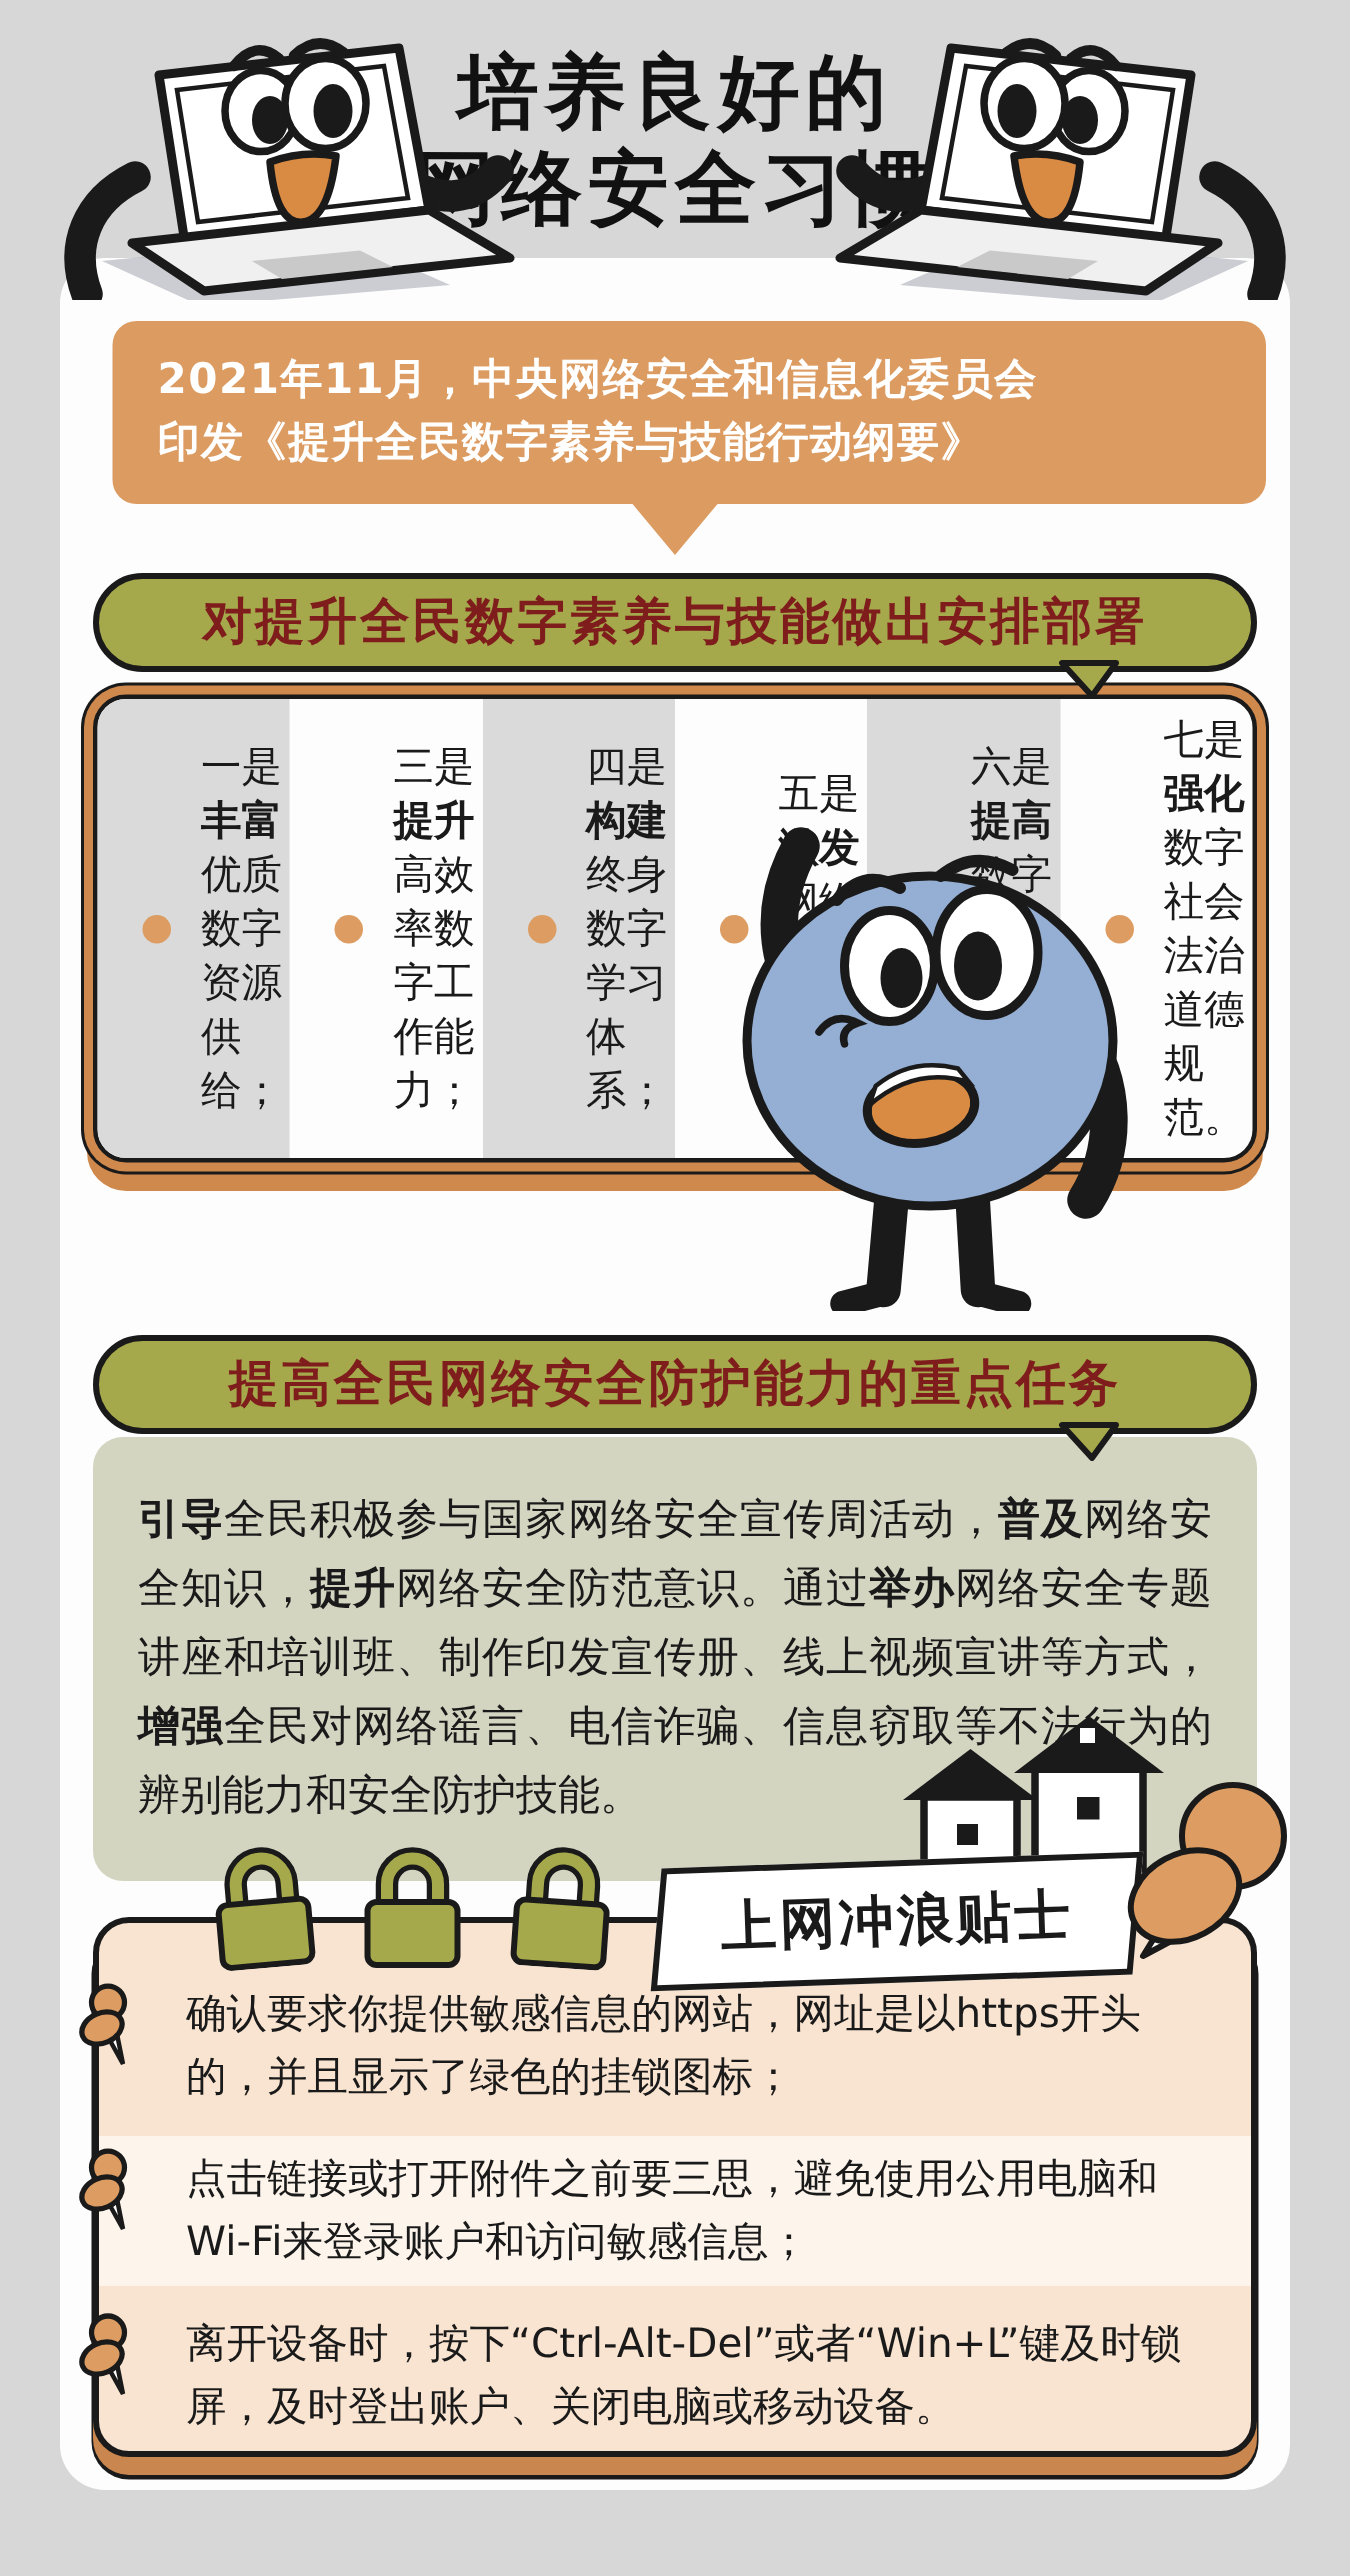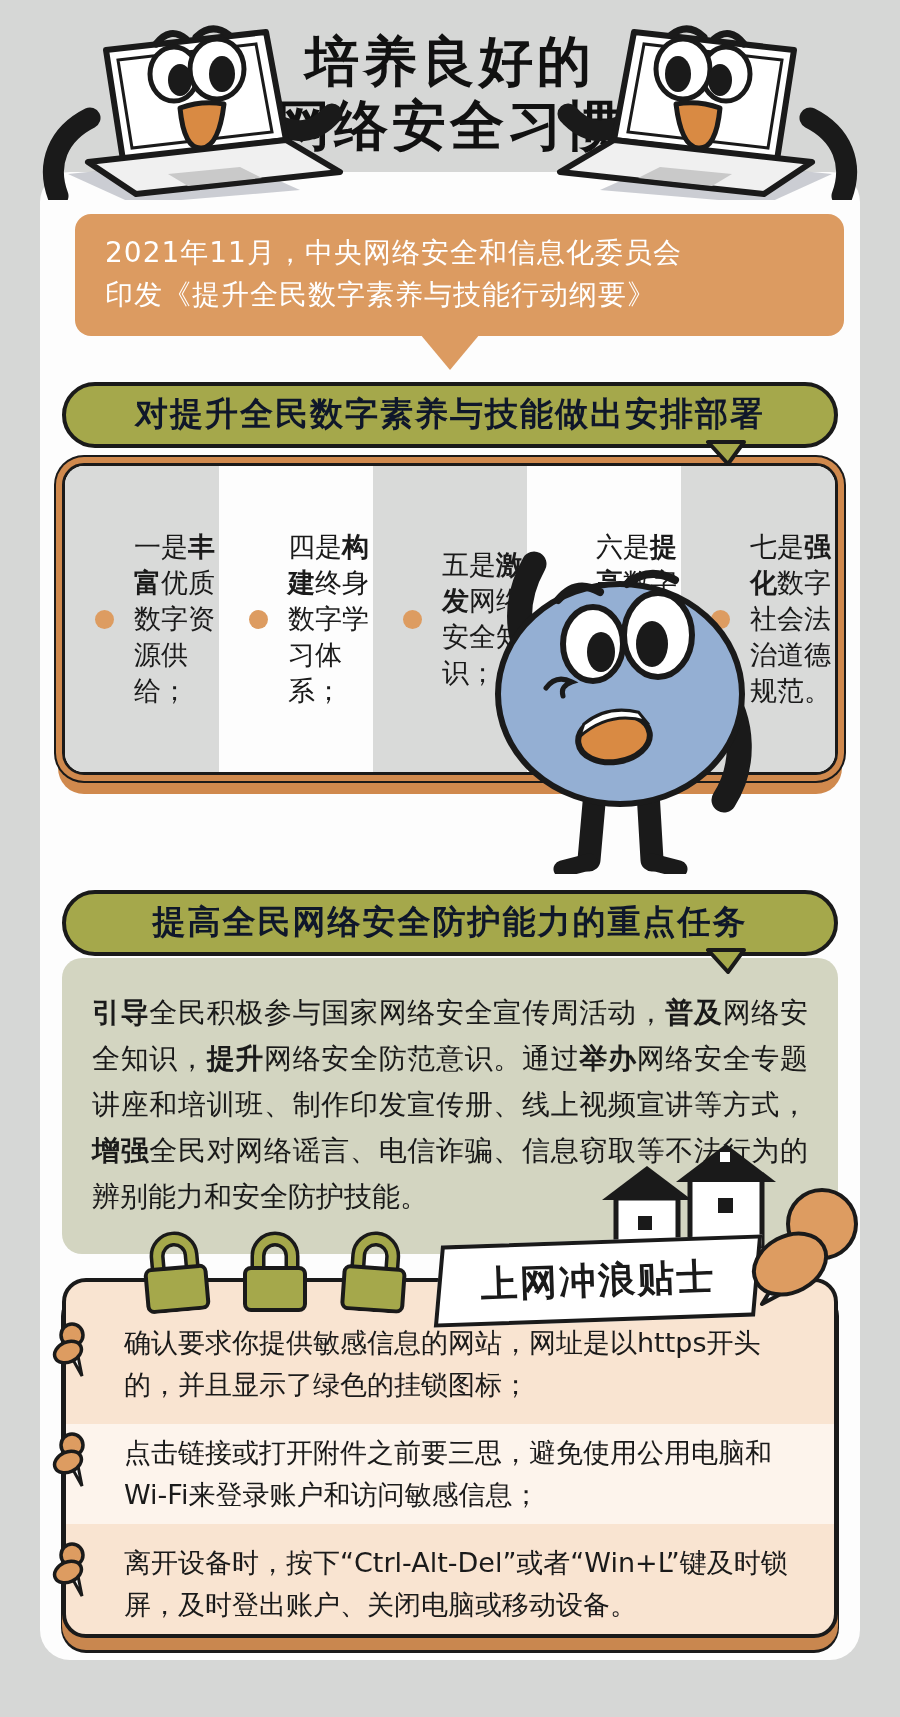--- a/index.html
+++ b/index.html
@@ -16,33 +16,33 @@
   .title{
     position:absolute;top:30px;left:0;right:0;text-align:center;z-index:3;
     font-weight:900;font-size:54px;line-height:64px;letter-spacing:4px;color:#111;
   }
   .mascot-laptop{position:absolute;top:22px;z-index:4;}
   .mascot-laptop.left{left:28px;}
   .mascot-laptop.right{right:28px;transform:scaleX(-1);}
   
   .intro{
     position:absolute;left:75px;top:214px;width:769px;height:122px;box-sizing:border-box;
-    background:#dc9b61;border-radius:16px;color:#fff;font-weight:normal;
+    background:#dc9b61;border-radius:16px;color:#fff;font-weight:bold;
     font-size:28px;line-height:42px;padding:18px 0 0 30px;letter-spacing:1px;z-index:2;
   }
   .tri{
     position:absolute;left:420px;top:334px;width:0;height:0;z-index:2;
     border-left:30px solid transparent;border-right:30px solid transparent;
     border-top:36px solid #dc9b61;
   }
   
   .pill{
     position:absolute;left:62px;width:776px;height:66px;box-sizing:border-box;
     background:#a5a84b;border:4px solid #1a1a1a;border-radius:36px;
-    color:#0f172a;font-weight:900;font-size:33px;letter-spacing:2px;
+    color:#7f1d1d;font-weight:900;font-size:33px;letter-spacing:2px;
     text-align:center;line-height:56px;z-index:2;
   }
   .pill .tail{position:absolute;right:88px;bottom:-22px;}
   #pill1{top:382px;}
   #pill2{top:890px;text-align:center;}
   
   .list{
     position:absolute;left:62px;top:463px;width:776px;height:312px;box-sizing:border-box;
     background:#fdfdfd;border:3px solid #1a1a1a;border-radius:22px;overflow:hidden;
     box-shadow:0 0 0 6px #d0894d,0 0 0 8px #1a1a1a,0 15px 0 4px #d0894d;
@@ -139,20 +139,24 @@
   <span>对提升全民数字素养与技能做出安排部署</span>
   <svg class="tail" width="40" height="26" viewBox="0 0 40 26">
     <path d="M2 2 L38 2 L22 24 Z" fill="#a5a84b" stroke="#1a1a1a" stroke-width="4" stroke-linejoin="round"></path>
   </svg>
 </div>
 
 <div class="list">
   <div class="row">
     <span class="bullet"></span>
     <span><span>一是</span><b>丰富</b><span>优质数字资源供给；</span></span>
+  </div>
+  <div class="row">
+    <span class="bullet"></span>
+    <span><span>三是</span><b>提升</b><span>高效率数字工作能力；</span></span>
   </div>
   <div class="row">
     <span class="bullet"></span>
     <span><span>四是</span><b>构建</b><span>终身数字学习体系；</span></span>
   </div>
   <div class="row">
     <span class="bullet"></span>
     <span><span>五是</span><b>激发</b><span>网络安全知识；</span></span>
   </div>
   <div class="row">

